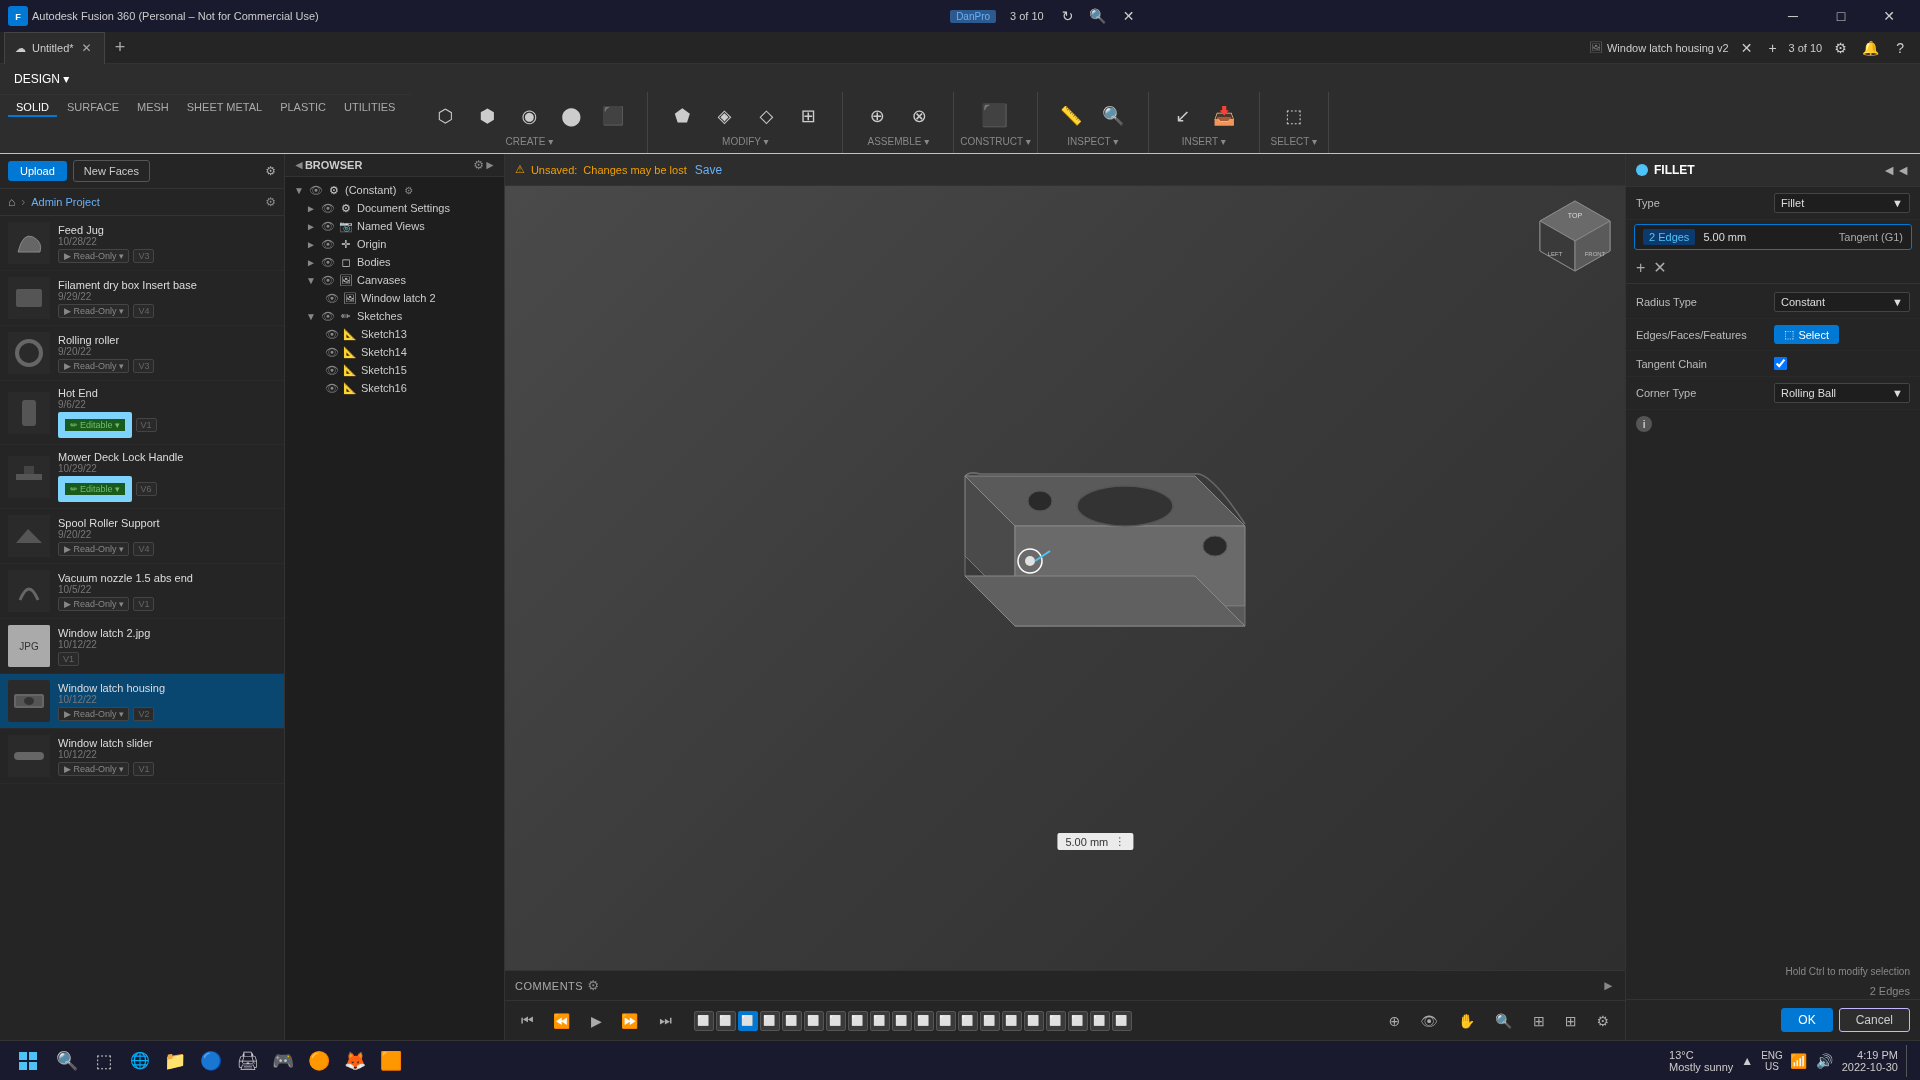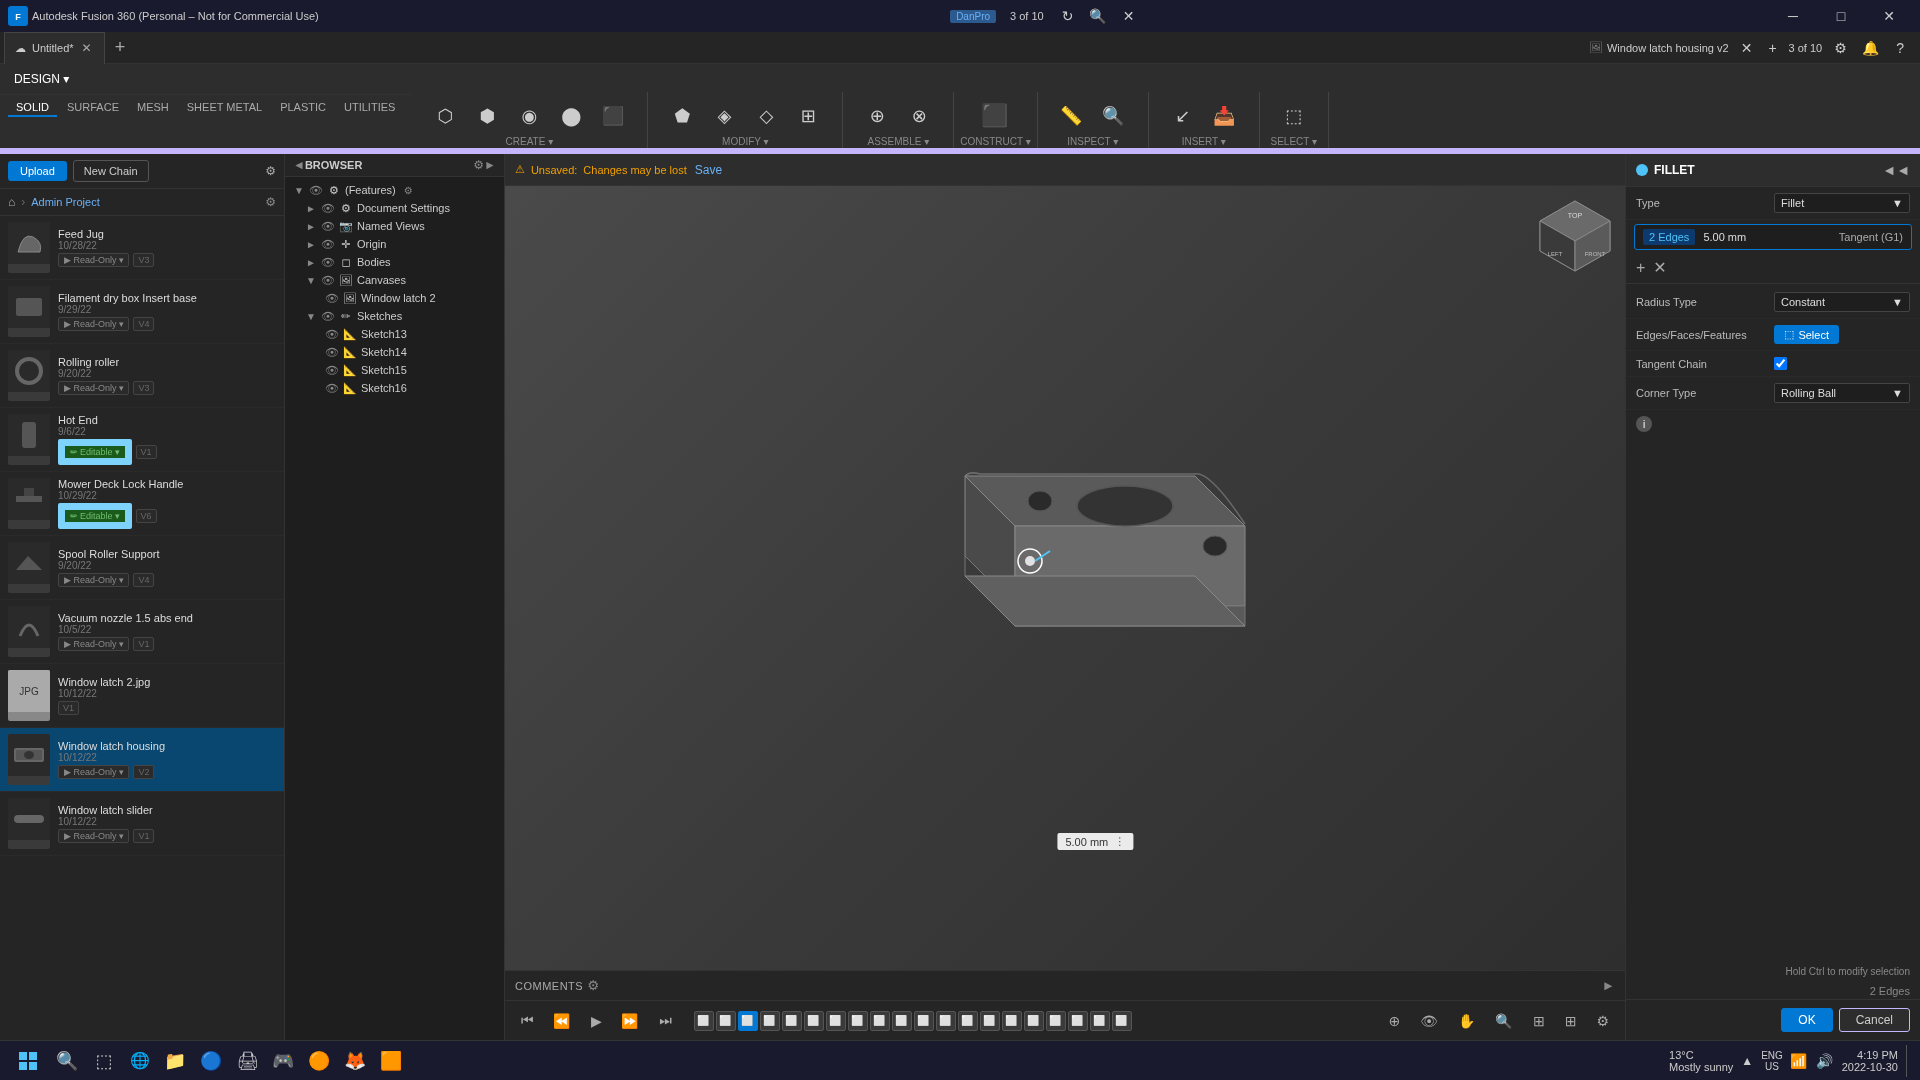--- a/index.html
+++ b/index.html
@@ -3,21 +3,21 @@
   <meta charset="utf-8">
   <style>
     * { box-sizing: border-box; margin: 0; padding: 0; }
     body { font-family: 'Segoe UI', Arial, sans-serif; font-size: 12px; background: #1e1e1e; color: #ccc; overflow: hidden; width: 1920px; height: 1080px; }
     #window-controls { margin-left: auto; display: flex; gap: 2px; }
     #window-controls button { background: none; border: none; color: #ccc; width: 46px; height: 32px; cursor: pointer; font-size: 14px; }
     .tab-close { background: none; border: none; color: #aaa; cursor: pointer; font-size: 12px; padding: 0 2px; }
     .tab-add { background: none; border: none; color: #aaa; cursor: pointer; font-size: 18px; padding: 0 8px; }
 
     
-    #toolbar { height: 90px; background: #2d2d2d; display: flex; align-items: flex-start; padding: 0; border-bottom: 6px solid #c4b5fd; }
+    #toolbar { height: 90px; background: #2d2d2d; display: flex; align-items: flex-start; padding: 0; border-bottom: 1px solid #c4b5fd; }
     .toolbar-section { display: flex; flex-direction: column; align-items: center; padding: 4px 6px; border-right: 1px solid #444; height: 100%; }
     .toolbar-tabs { display: flex; gap: 2px; padding: 4px 8px 0; }
     .toolbar-tab { background: none; border: none; color: #aaa; font-size: 11px; padding: 2px 8px; cursor: pointer; border-bottom: 2px solid transparent; }
     .toolbar-tab.active { color: #fff; border-bottom: 2px solid #0078d4; }
     .toolbar-icons { display: flex; gap: 2px; padding: 4px 8px; flex-wrap: wrap; align-items: center; }
     .toolbar-btn { display: flex; flex-direction: column; align-items: center; background: none; border: none; color: #ccc; cursor: pointer; padding: 4px 6px; border-radius: 3px; min-width: 40px; font-size: 10px; gap: 2px; }
     .toolbar-btn .icon { width: 24px; height: 24px; display: flex; align-items: center; justify-content: center; font-size: 18px; }
     .toolbar-group-label { font-size: 10px; color: #888; padding-bottom: 2px; }
 
     
@@ -29,21 +29,21 @@
     .panel-tab { flex: 1; text-align: center; padding: 8px; font-size: 12px; cursor: pointer; color: #aaa; border-bottom: 2px solid transparent; }
     .panel-tab.active { color: #fff; border-bottom: 2px solid #0078d4; }
     #panel-actions { display: flex; align-items: center; gap: 6px; padding: 6px 8px; border-bottom: 1px solid #333; }
     #panel-actions button { background: #0078d4; border: none; color: #fff; padding: 4px 12px; border-radius: 3px; cursor: pointer; font-size: 11px; }
     #panel-actions .new-folder-btn { background: none; border: 1px solid #555; color: #ccc; padding: 4px 10px; border-radius: 3px; cursor: pointer; font-size: 11px; }
     #panel-actions .settings-icon { margin-left: auto; cursor: pointer; color: #aaa; }
     #project-header { display: flex; align-items: center; gap: 6px; padding: 6px 8px; border-bottom: 1px solid #333; }
     .file-list { flex: 1; overflow-y: auto; }
     .file-item { display: flex; align-items: center; gap: 8px; padding: 6px 8px; border-bottom: 1px solid #2a2a2a; cursor: pointer; }
     .file-item.selected { background: #094771; }
-    .file-thumb { width: 42px; height: 51px; background: #3a3a3a; border-radius: 2px; display: flex; justify-content: center; flex-shrink: 0; overflow: hidden; }
+    .file-thumb { width: 42px; height: 42px; background: #3a3a3a; border-radius: 2px; display: flex; justify-content: center; flex-shrink: 0; overflow: hidden; }
     .file-info { flex: 1; min-width: 0; }
     .file-name { font-size: 11px; color: #ddd; white-space: nowrap; overflow: hidden; text-overflow: ellipsis; }
     .file-date { font-size: 10px; color: #777; }
     .file-badge { display: flex; align-items: center; gap: 4px; margin-top: 2px; }
     .badge { font-size: 9px; padding: 1px 5px; border-radius: 2px; display: flex; align-items: center; gap: 2px; }
     .badge.editable { background: #1a5a1a; color: #6fbb6f; border: 7px solid #7dd3fc; }
     .badge.readonly { background: #2a2a2a; color: #888; border: 1px solid #444; }
     .version { font-size: 9px; color: #666; background: #2a2a2a; border: 1px solid #444; padding: 1px 4px; border-radius: 2px; }
 
     
@@ -288,21 +288,21 @@
       <div class="toolbar-group-label">SELECT ▾</div>
     </div>
   </div>
 </div>
 
 <div id="main" style="height: calc(1080px - 32px - 32px - 90px - 40px);">
 
   <div id="left-panel">
     <div id="panel-actions">
       <button style="background:#0078d4;border:none;color:#fff;padding:4px 12px;border-radius:3px;cursor:pointer;font-size:11px;">Upload</button>
-      <button class="new-folder-btn">New Chain</button>
+      <button class="new-folder-btn">New Faces</button>
       <span class="settings-icon">⚙</span>
     </div>
     <div id="project-header">
       <span style="color:#aaa;cursor:pointer;">⌂</span>
       <span style="color:#666;">›</span>
       <span style="font-size:11px;color:#6ab0f5;cursor:pointer;">Admin Project</span>
       <span style="margin-left:auto;cursor:pointer;color:#888;">⚙</span>
     </div>
     <div class="file-list">
 
@@ -487,21 +487,21 @@
       <span>BROWSER</span>
       <button style="background:none;border:none;color:#888;cursor:pointer;font-size:12px;">⚙</button>
       <button style="background:none;border:none;color:#888;cursor:pointer;font-size:12px;">►</button>
     </div>
     <div class="browser-tree">
 
       <div class="tree-item">
         <span class="tree-arrow">▼</span>
         <span class="eye-icon">👁</span>
         <span class="tree-icon">⚙</span>
-        <span>(Features)</span>
+        <span>(Constant)</span>
         <span style="margin-left:4px;color:#888;font-size:10px;">⚙</span>
       </div>
 
       <div class="tree-item" style="padding-left:20px;">
         <span class="tree-arrow">►</span>
         <span class="eye-icon">👁</span>
         <span class="tree-icon">⚙</span>
         <span>Document Settings</span>
       </div>
 

